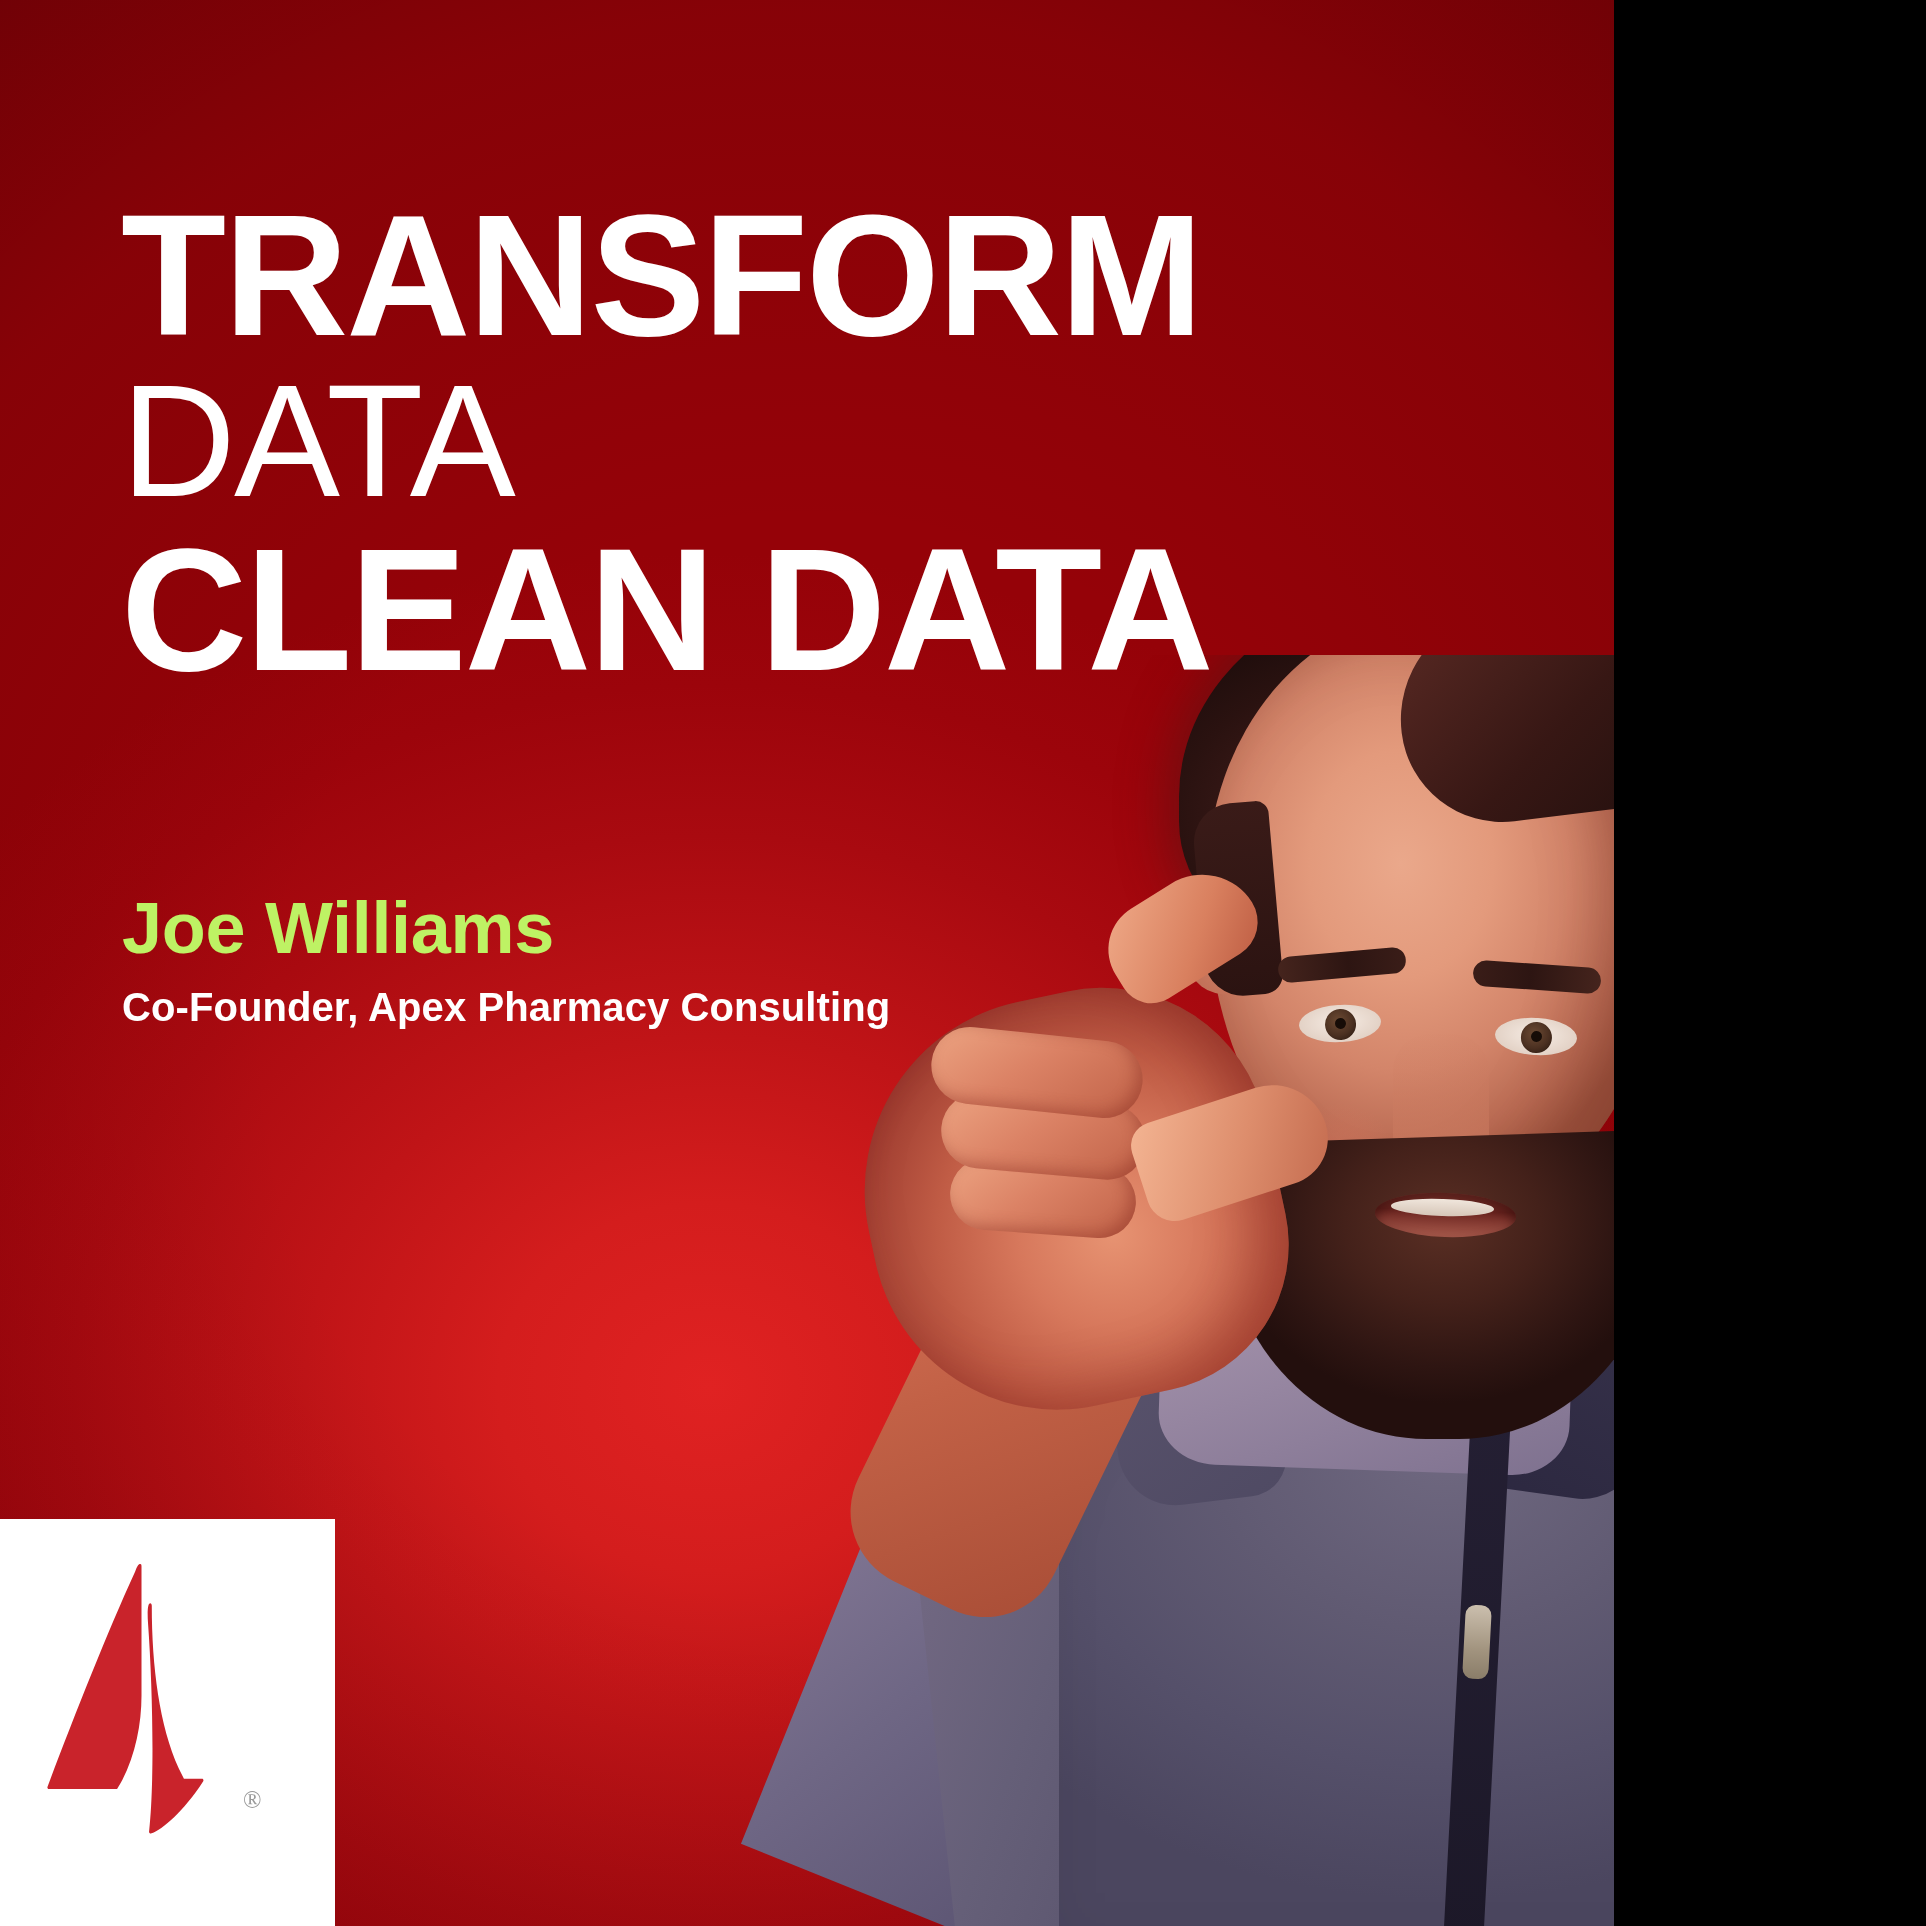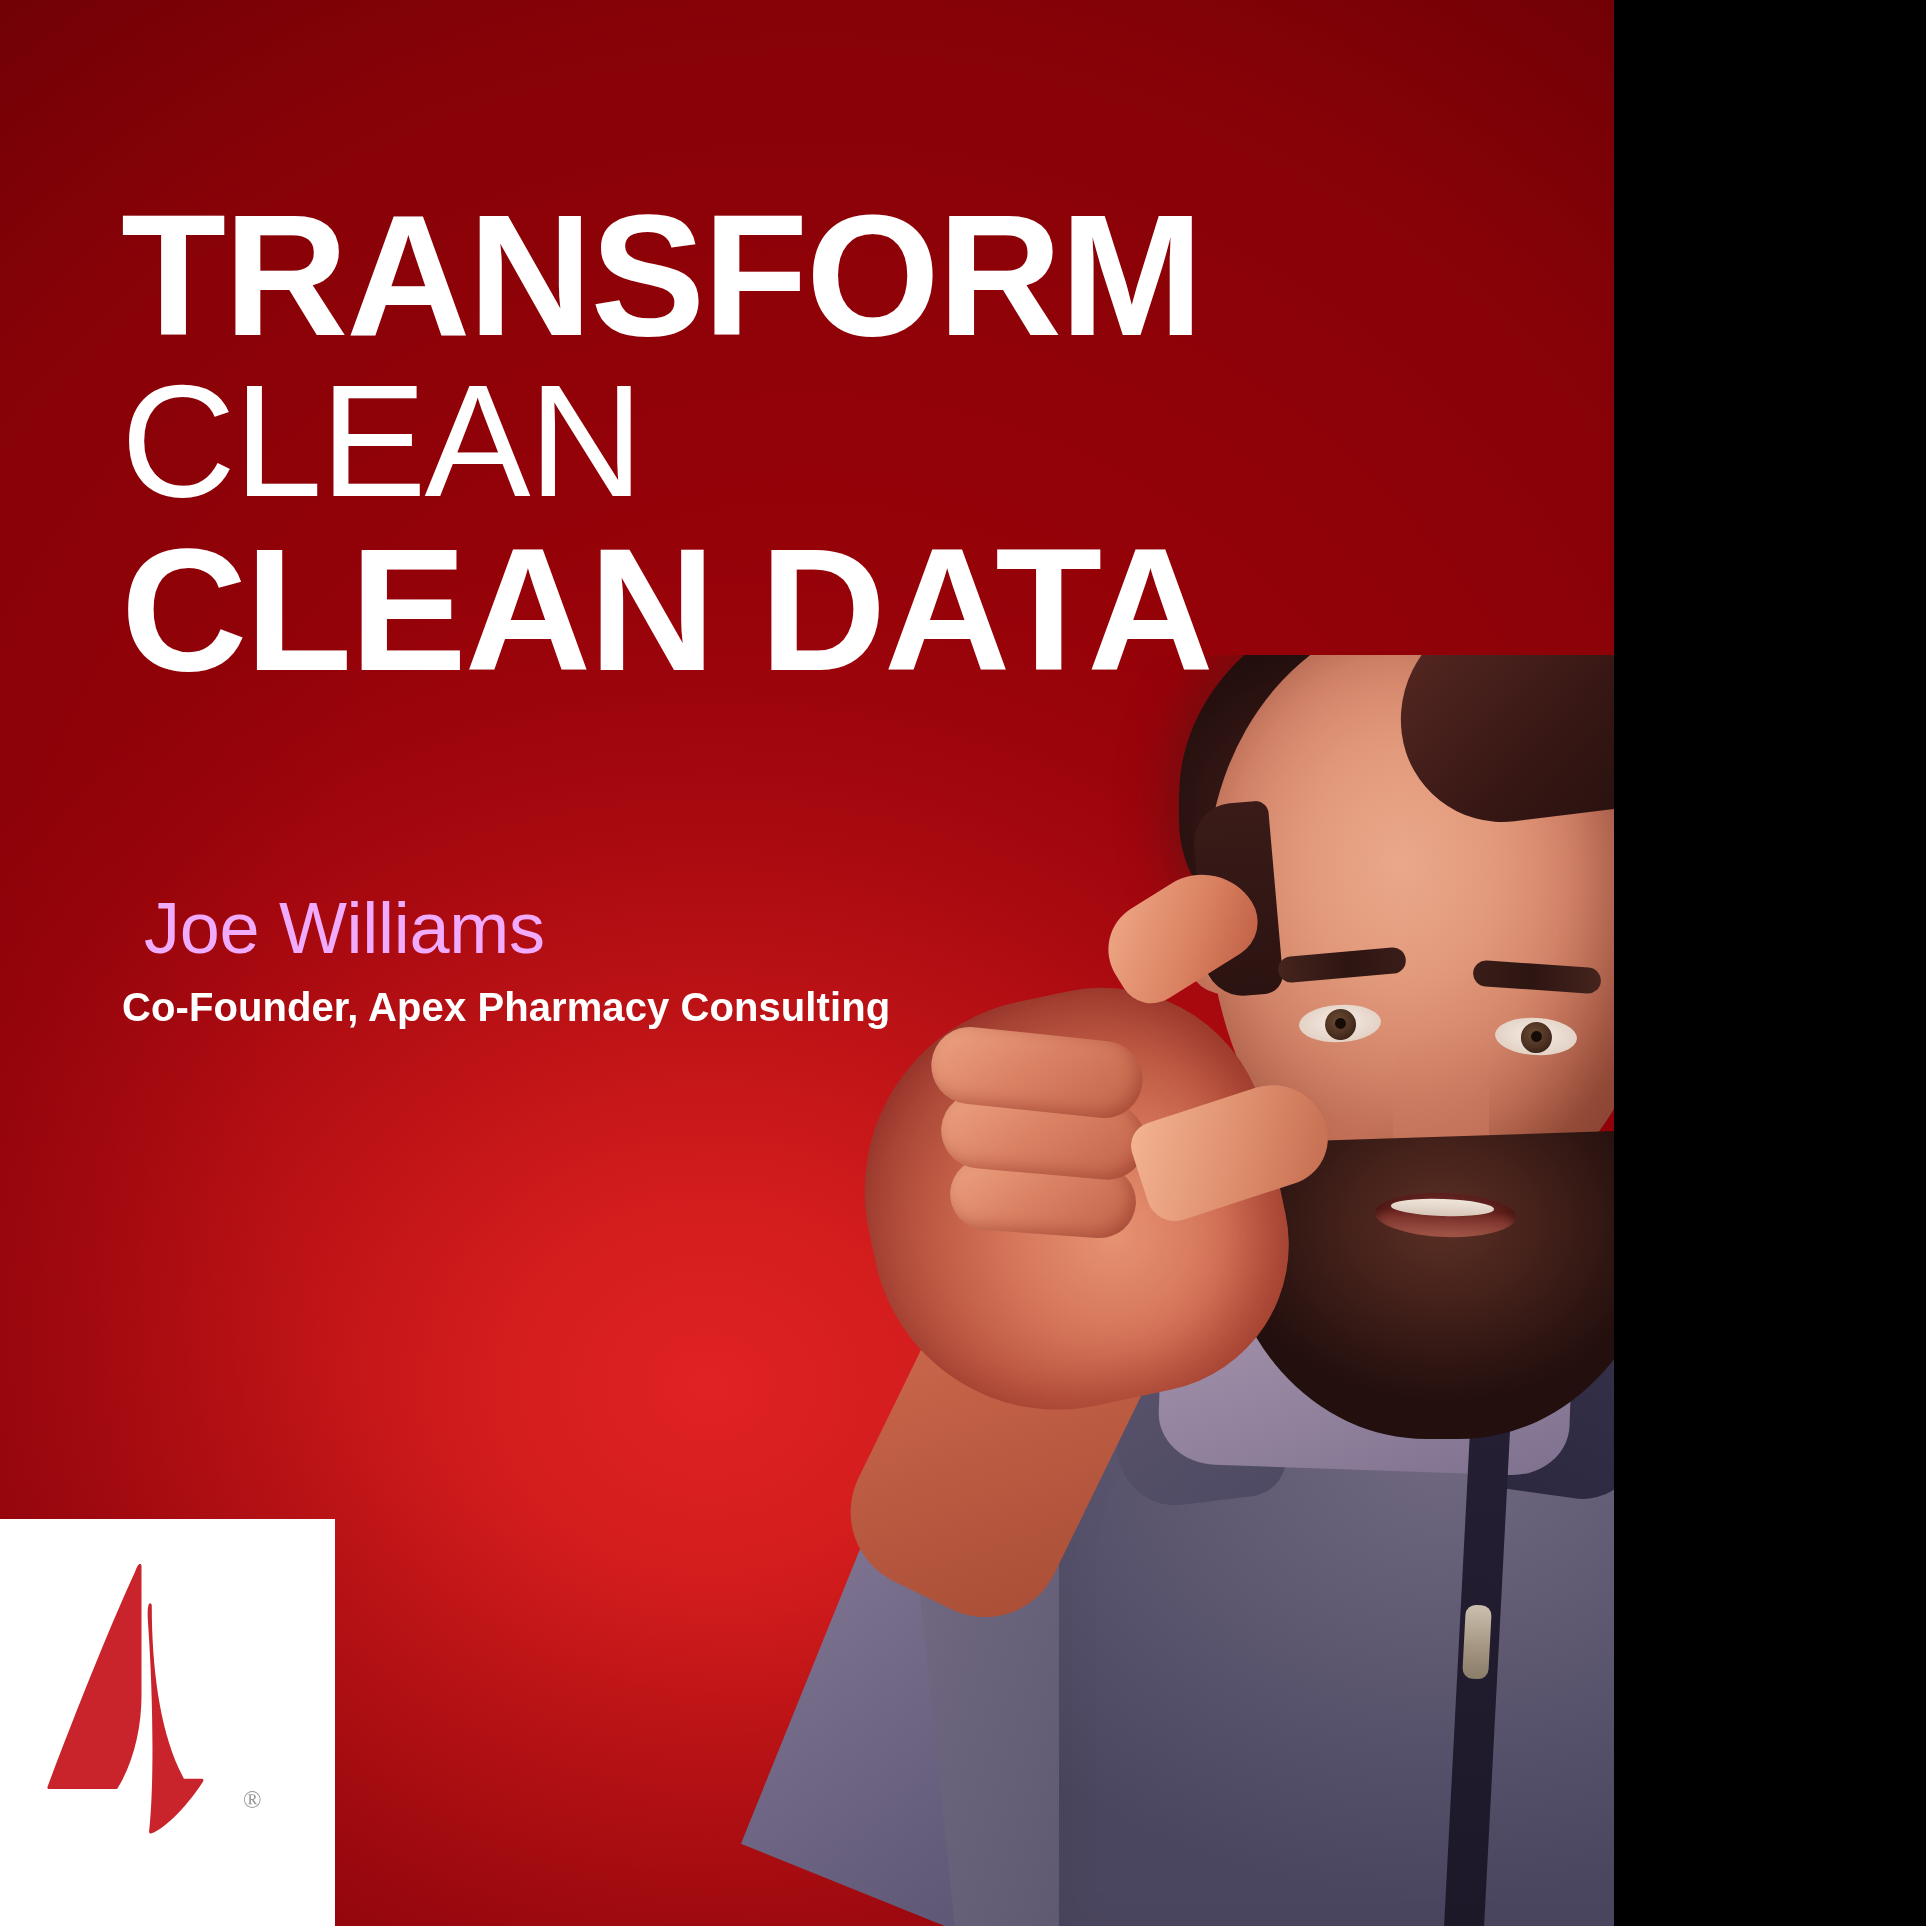--- a/index.html
+++ b/index.html
@@ -69,27 +69,26 @@
   }
 
   
   .speaker {
     position: absolute;
     left: 122px;
     top: 892px;
     z-index: 30;
   }
   .speaker-name {
-    color: #f0abfc;
+    color: #bef264;
     font-size: 72px;
-    font-weight: 400;
+    font-weight: 700;
     line-height: 1.02;
     white-space: nowrap;
     letter-spacing: -0.004em;
-    margin-left: 22px;
   }
   .speaker-role {
     color: #ffffff;
     font-size: 40px;
     font-weight: 600;
     line-height: 1.05;
     margin-top: 20.5px;
     white-space: nowrap;
     letter-spacing: 0.002em;
     text-align: center;
@@ -475,21 +474,21 @@
     <div class="finger f2"></div>
     <div class="finger f1"></div>
     <div class="thumb-up"></div>
     <div class="thumb-lower"></div>
   </div>
 
   <div class="bg-vign"></div>
 
   <div class="headline">
     <div class="hl-line hl-transform">TRANSFORM</div>
-    <div class="hl-line hl-with">CLEAN</div>
+    <div class="hl-line hl-with">DATA</div>
     <div class="hl-line hl-cleandata">CLEAN DATA</div>
   </div>
 
   <div class="speaker">
     <div class="speaker-name">Joe Williams</div>
     <div class="speaker-role">Co-Founder, Apex Pharmacy Consulting</div>
   </div>
 
   <div class="logo-badge">
     <svg class="logo-mark" viewBox="0 0 300 420" xmlns="http://www.w3.org/2000/svg">

